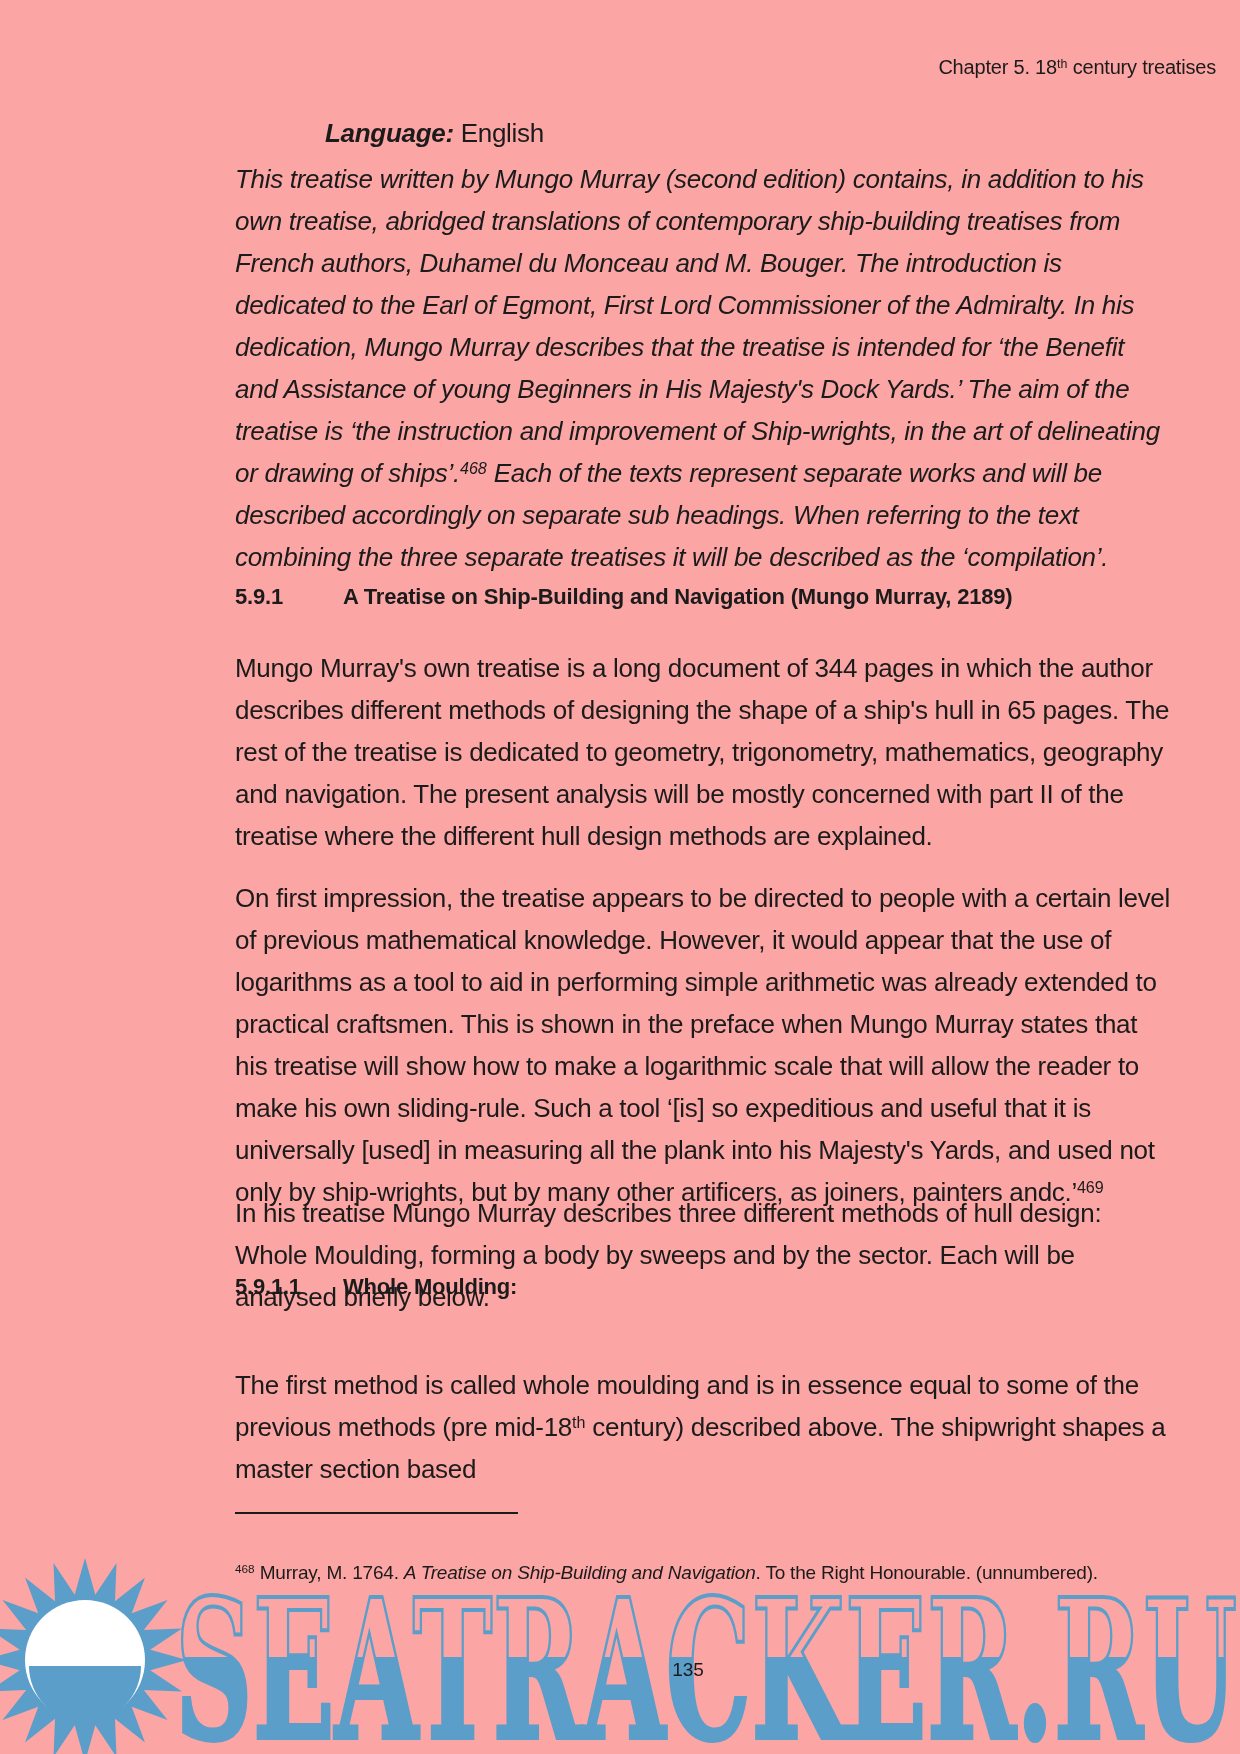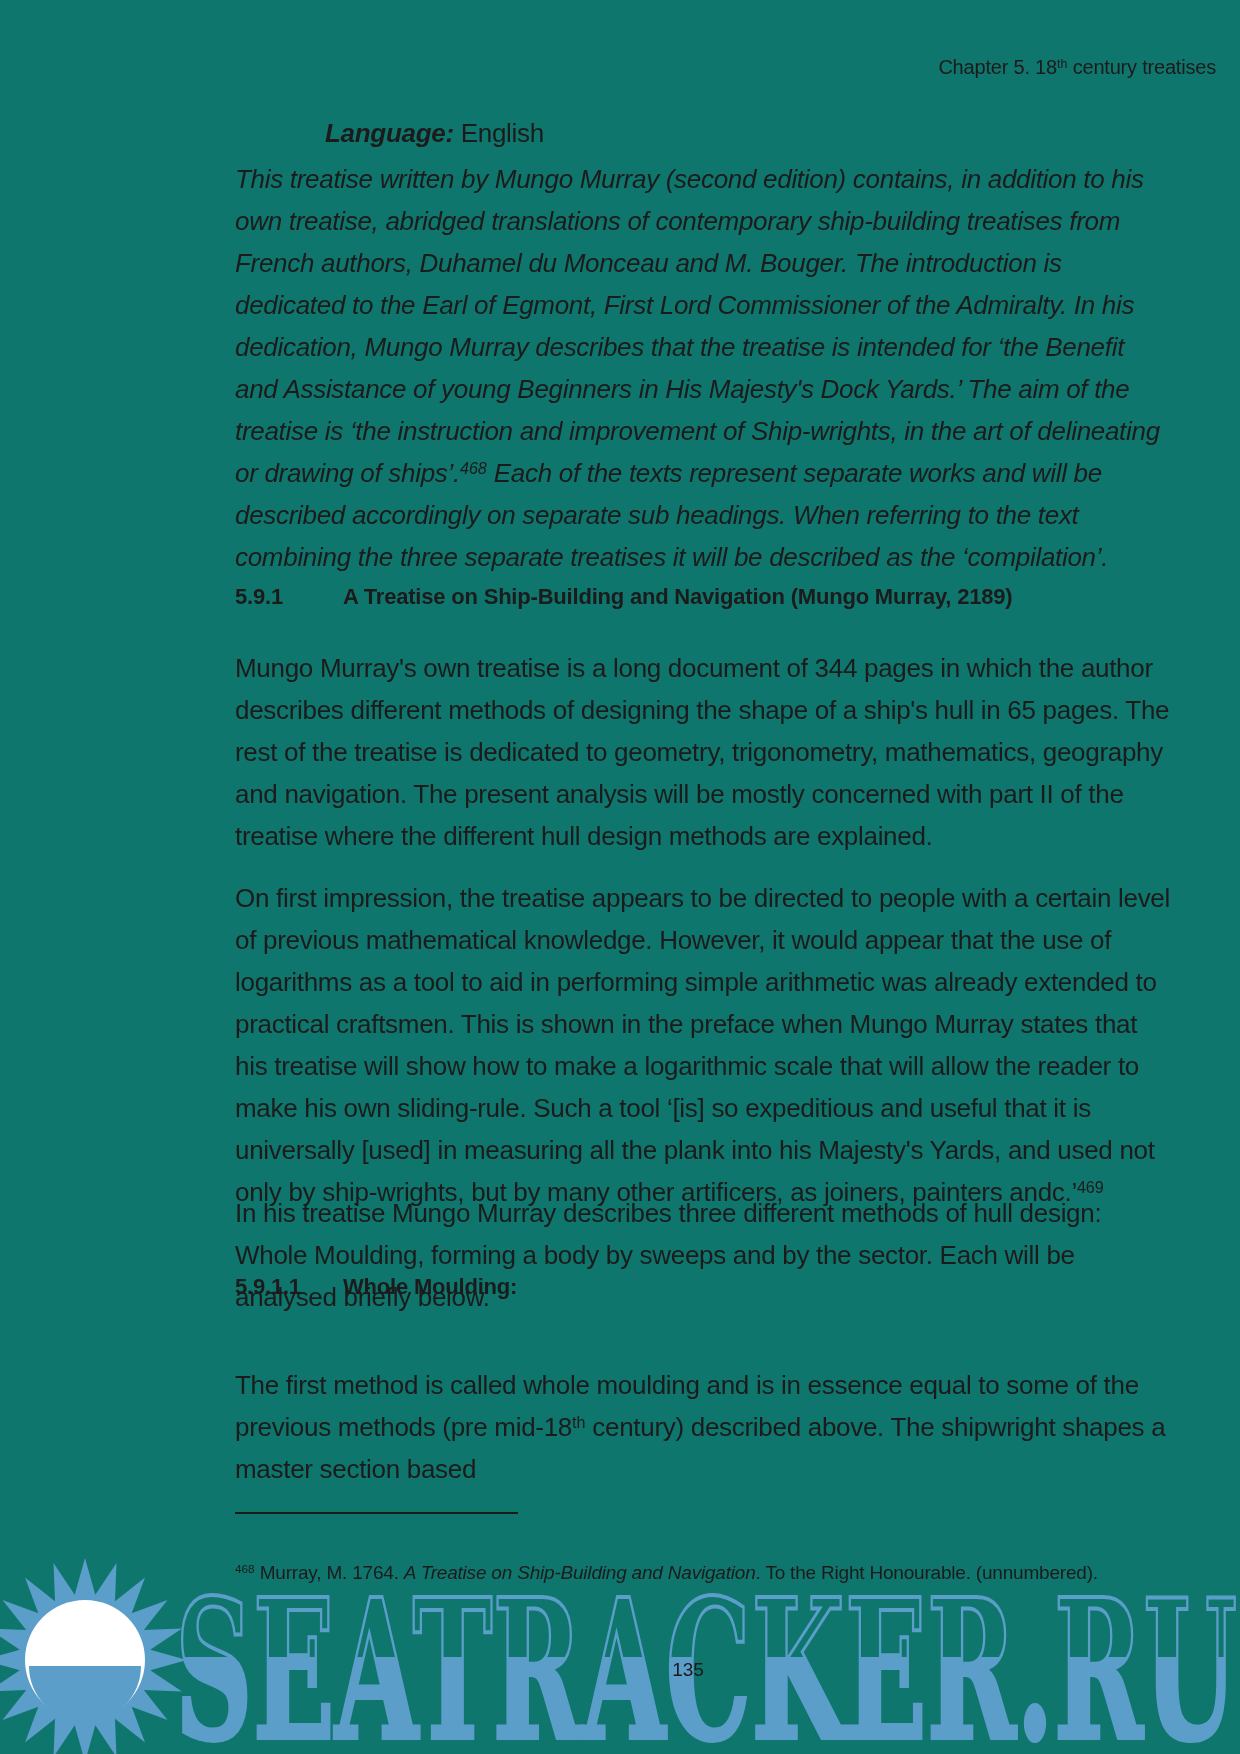--- a/index.html
+++ b/index.html
@@ -1,19 +1,19 @@
 <!DOCTYPE html>
 <html><head>
 <meta charset="utf-8">
 <style>
   html,body{margin:0;padding:0;background:#ffffff;}
   .page{
     position:relative;
     width:1240px;height:1754px;
-    background:#0f766e;
+    background:#fca5a5;
     overflow:hidden;
     font-family:"Liberation Sans", sans-serif;
     color:#1b1b1b;
   }
   .abs{position:absolute;}
   .header{
     top:56px;left:235px;right:24px;
     text-align:right;
     font-size:20px;letter-spacing:-0.2px;
     z-index:2;

